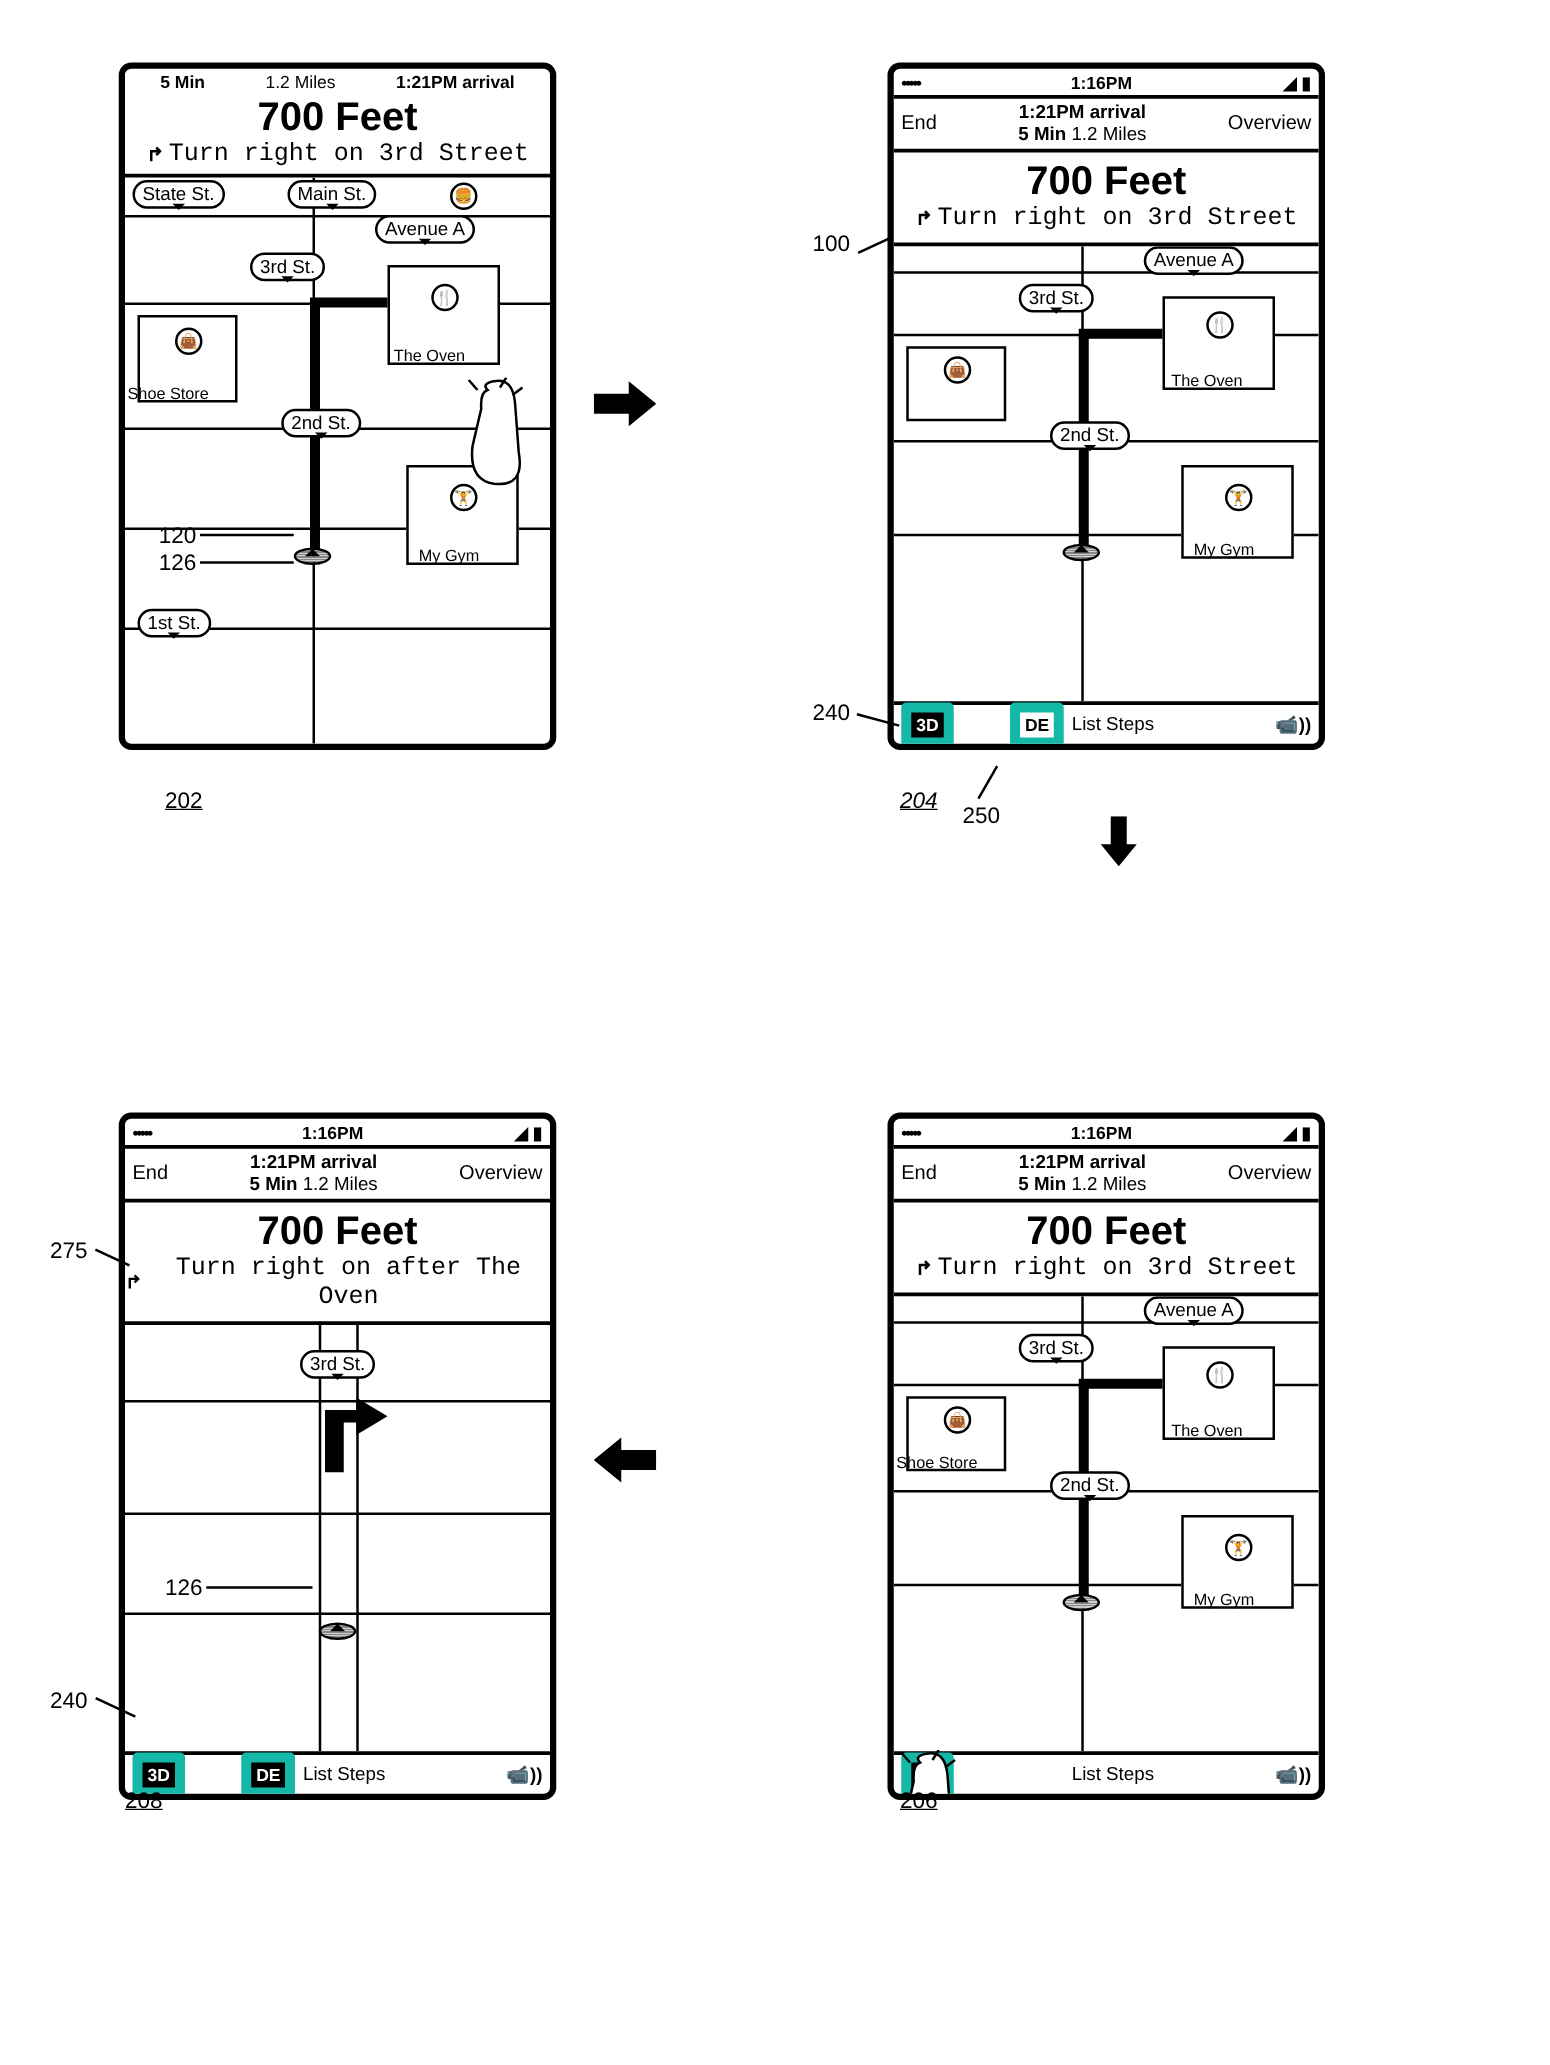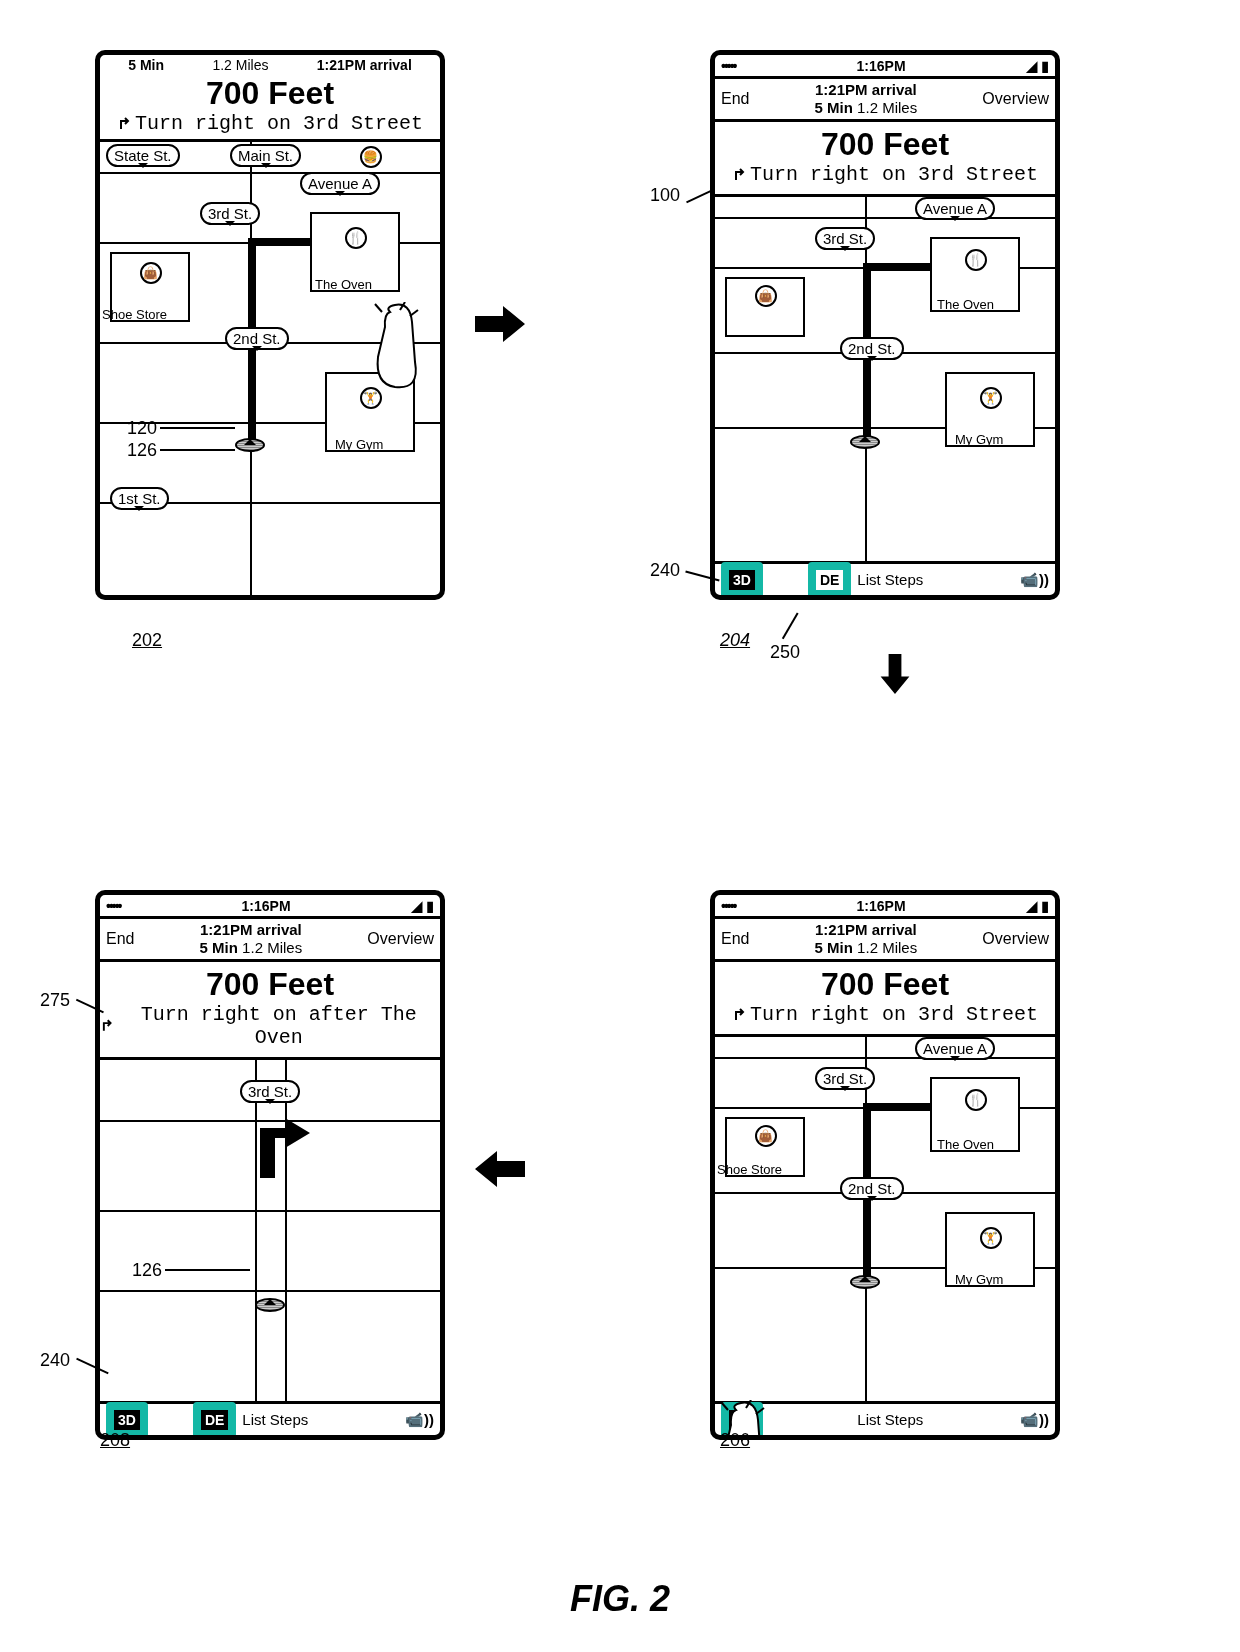--- a/index.html
+++ b/index.html
@@ -422,14 +422,13 @@
   <div class="leadline" style="top:1335px;left:45px;width:35px;transform:rotate(25deg);"></div>
 
   <span class="label-ref" style="top:388px;left:95px;padding:0 2px;">120</span>
   <div class="leadline" style="top:397px;left:130px;width:75px;"></div>
   <span class="label-ref" style="top:410px;left:95px;padding:0 2px;">126</span>
   <div class="leadline" style="top:419px;left:130px;width:75px;"></div>
 
   <span class="label-ref" style="top:1230px;left:100px;padding:0 2px;">126</span>
   <div class="leadline" style="top:1239px;left:135px;width:85px;"></div>
 
-  <div class="caption">FIG. 2</div>
 </div>
 
 </body></html>

